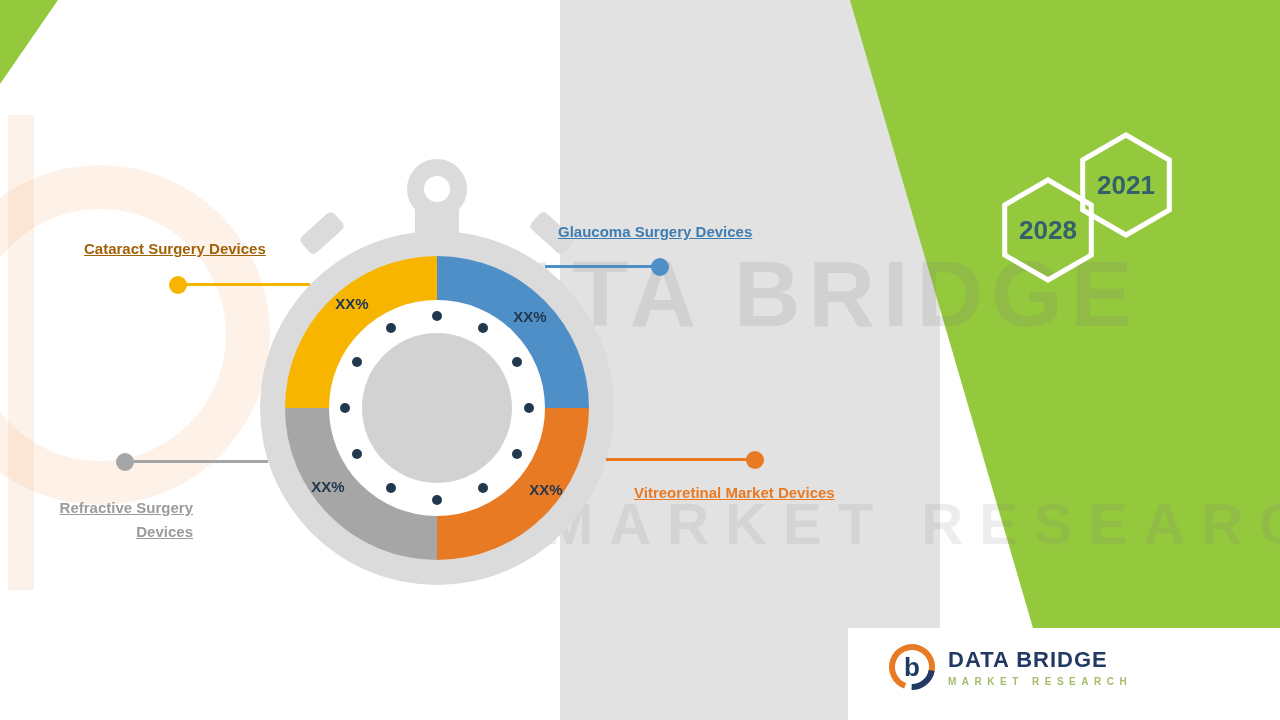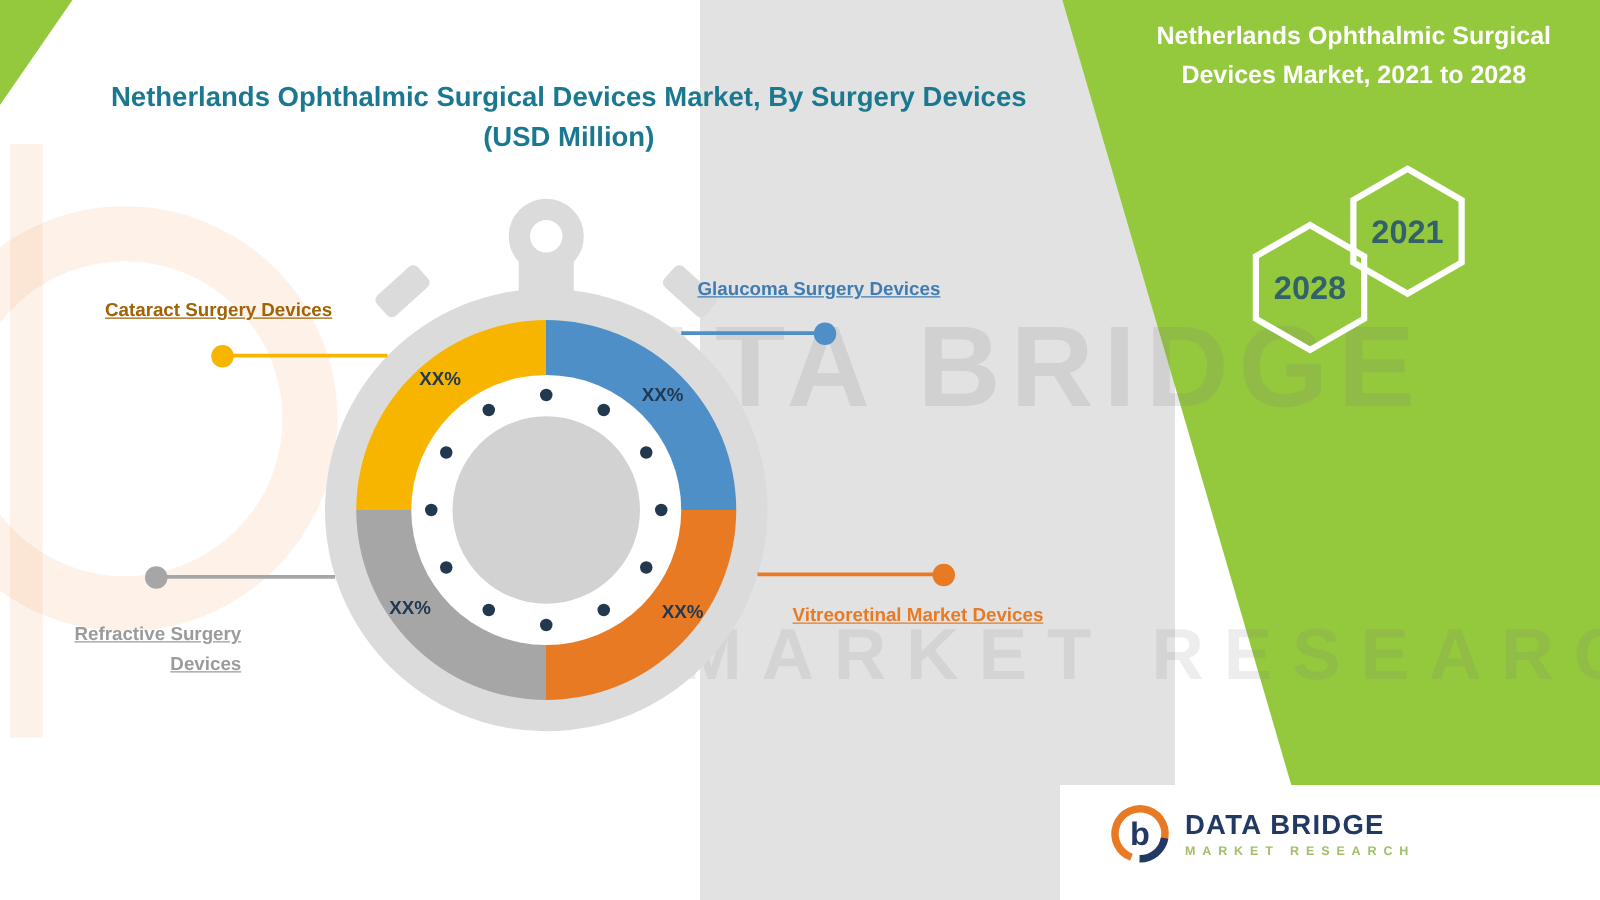--- a/index.html
+++ b/index.html
@@ -78,21 +78,20 @@
 
   <div class="abs gray-band"></div>
   <div class="abs orange-arc"></div>
   <div class="abs orange-bar"></div>
   <div class="abs green-panel"></div>
   <div class="abs green-corner"></div>
   <div class="abs wm-text wm1">DATA BRIDGE</div>
   <div class="abs wm-text wm2">MARKET RESEARCH</div>
   <div class="abs footer-white-band"></div>
 
-  <div class="abs chart-title">Netherlands Ophthalmic Surgical Devices Market, By Surgery Devices (USD Million)</div>
 
   <div class="abs watch crown"></div>
   <div class="abs watch stem"></div>
   <div class="abs watch btn-l"></div>
   <div class="abs watch btn-r"></div>
   <div class="abs watch bezel"></div>
   <div class="abs watch donut" style="background: conic-gradient(rgb(78, 143, 200) 0%, rgb(78, 143, 200) 25%, rgb(232, 122, 36) 25%, rgb(232, 122, 36) 50%, rgb(166, 166, 166) 50%, rgb(166, 166, 166) 75%, rgb(247, 181, 0) 75%, rgb(247, 181, 0) 100%);"></div>
   <div class="abs watch hole"></div>
   <div class="abs watch dot-ring">
       <div class="ring-dot" style="left: 87px; top: -5px;"></div>
@@ -125,21 +124,20 @@
   <div class="leader-label lb-1" style="color: rgb(62, 124, 178);">Glaucoma Surgery Devices</div>
 
   <div class="leader-line ll-2" style="background: rgb(232, 122, 36);"></div>
   <div class="leader-dot  ld-2" style="background: rgb(232, 122, 36);"></div>
   <div class="leader-label lb-2" style="color: rgb(232, 122, 36);">Vitreoretinal Market Devices</div>
 
   <div class="leader-line ll-3" style="background: rgb(166, 166, 166);"></div>
   <div class="leader-dot  ld-3" style="background: rgb(166, 166, 166);"></div>
   <div class="leader-label lb-3" style="color: rgb(155, 155, 155);">Refractive Surgery Devices</div>
 
-  <div class="abs panel-heading">Netherlands Ophthalmic Surgical Devices Market, 2021 to 2028</div>
 
   <svg class="abs hexes" width="182" height="162" viewBox="0 0 182 162">
     <polygon points="53,52 96.3,77 96.3,127 53,152 9.7,127 9.7,77" fill="none" stroke="#ffffff" stroke-width="5"></polygon>
     <polygon points="131,7 174.3,32 174.3,82 131,107 87.7,82 87.7,32" fill="none" stroke="#ffffff" stroke-width="5"></polygon>
     <text x="53" y="111" text-anchor="middle" font-size="26" font-weight="bold" fill="#33616B">2028</text>
     <text x="131" y="66" text-anchor="middle" font-size="26" font-weight="bold" fill="#33616B">2021</text>
   </svg>
 
 
   <div class="abs footer-logo">

